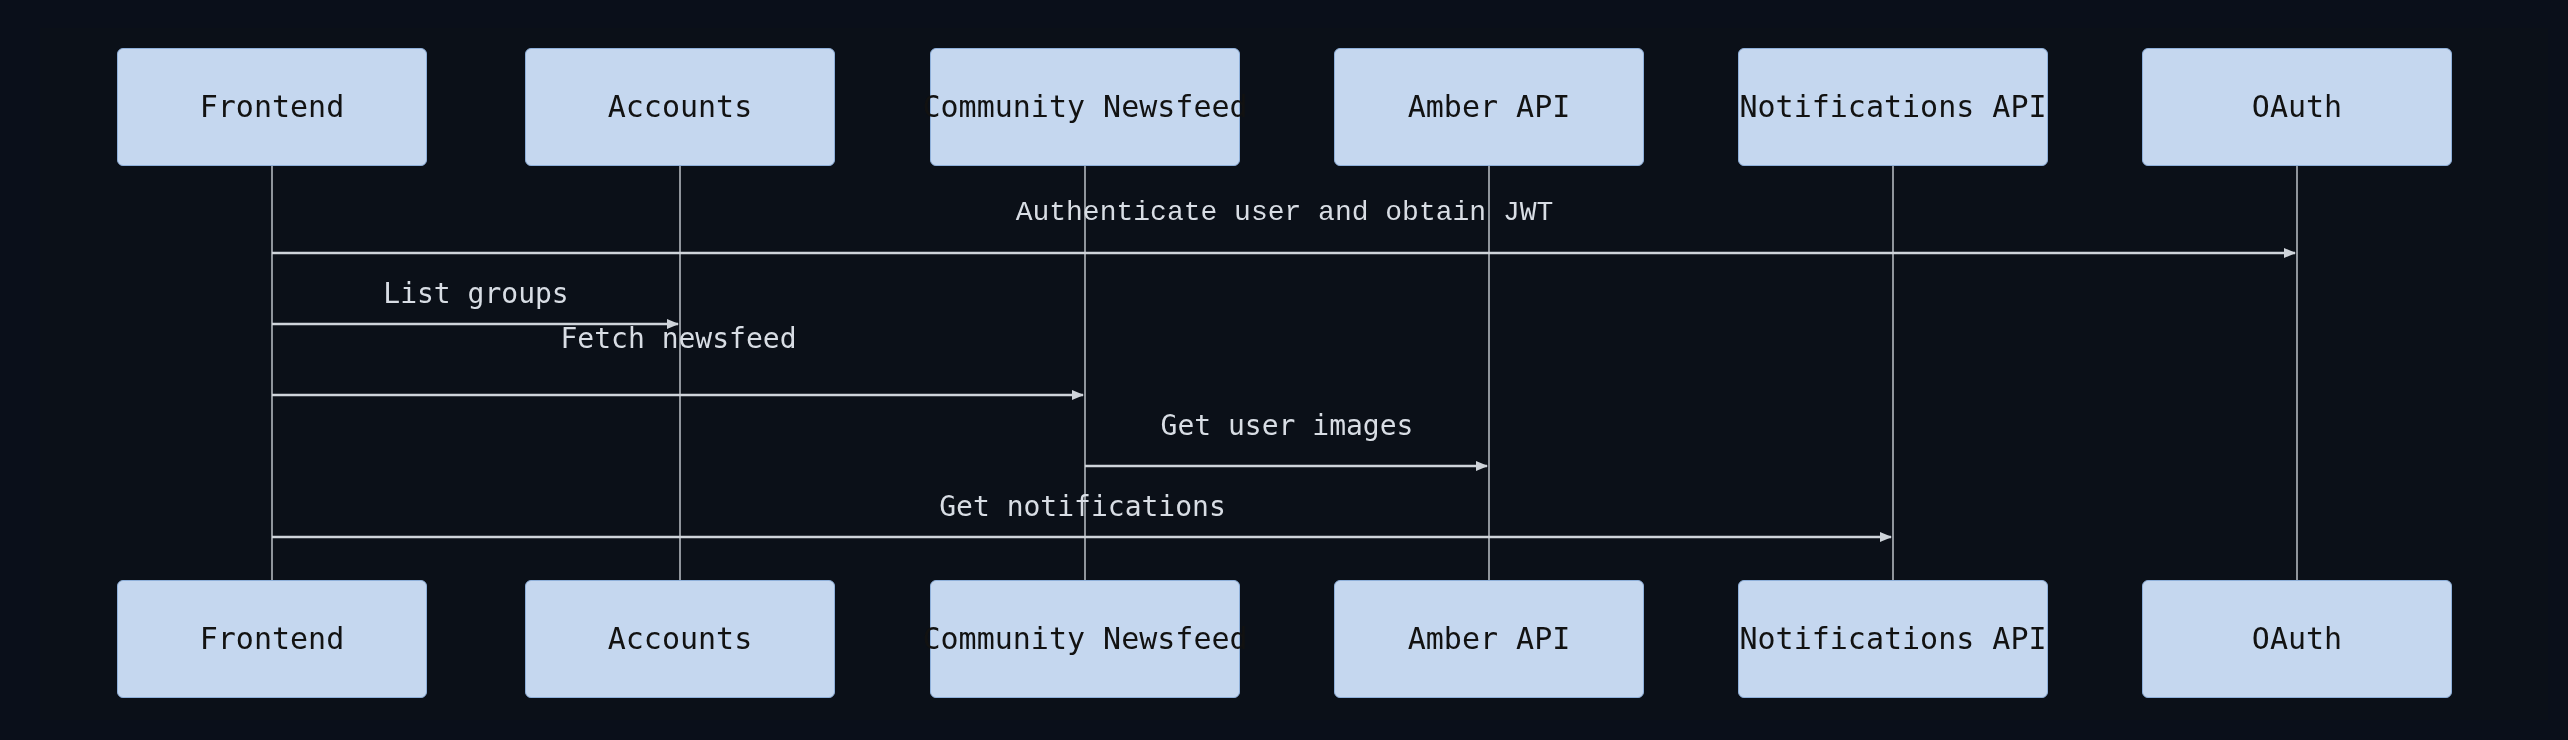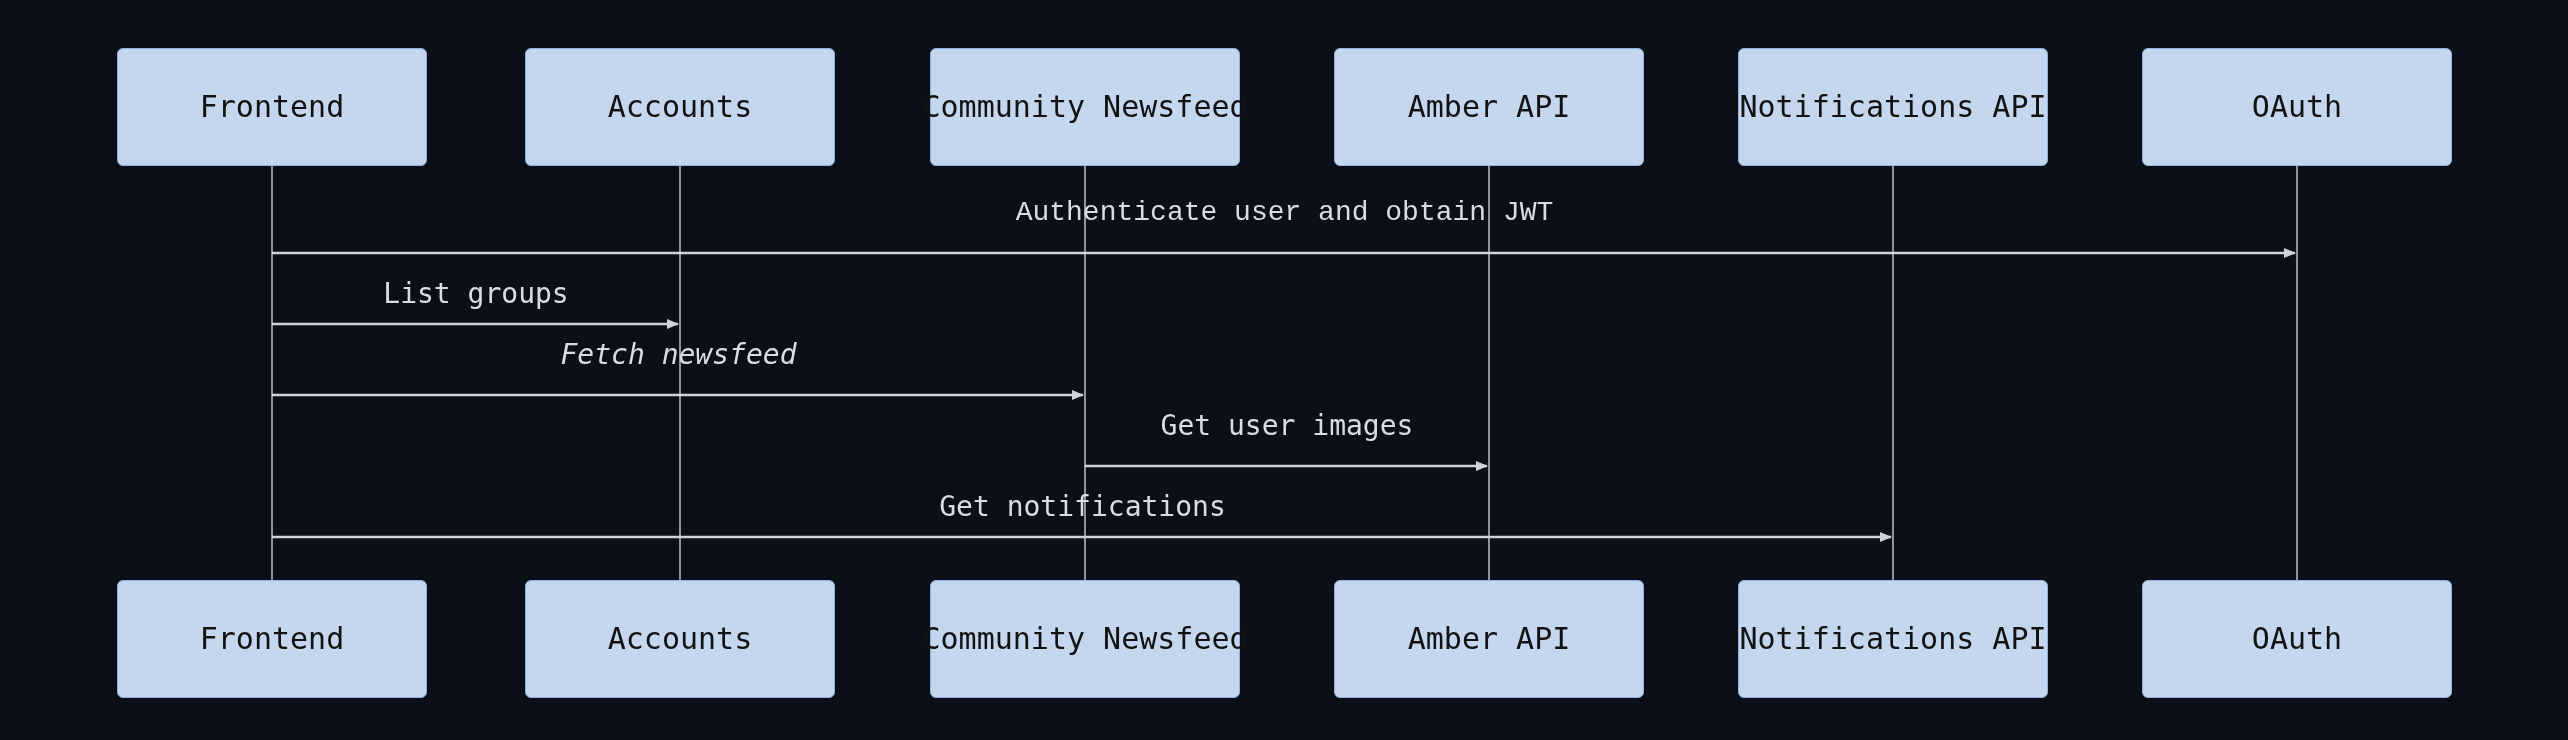--- a/index.html
+++ b/index.html
@@ -129,18 +129,18 @@
       <div class="actor-box" style="left: 1738px; top: 580px; width: 310px; height: 118px;">
         <span class="actor-label">Notifications API</span>
       </div>
       <div class="actor-box" style="left: 2142px; top: 580px; width: 310px; height: 118px;">
         <span class="actor-label">OAuth</span>
       </div>
     </div>
   <div id="message-labels">
       <div class="msg-label" style="left: 1284.5px; top: 199px; font-family: Liberation Mono, monospace;">Authenticate user and obtain JWT</div>
       <div class="msg-label" style="left: 476px; top: 280px;">List groups</div>
-      <div class="msg-label" style="left: 678.5px; top: 341px; font-style: italic;">Fetch newsfeed</div>
+      <div class="msg-label" style="left: 678.5px; top: 325px;">Fetch newsfeed</div>
       <div class="msg-label" style="left: 1287px; top: 412px;">Get user images</div>
       <div class="msg-label" style="left: 1082.5px; top: 493px;">Get notifications</div>
     </div>
 
 </div>
 
 </body></html>

